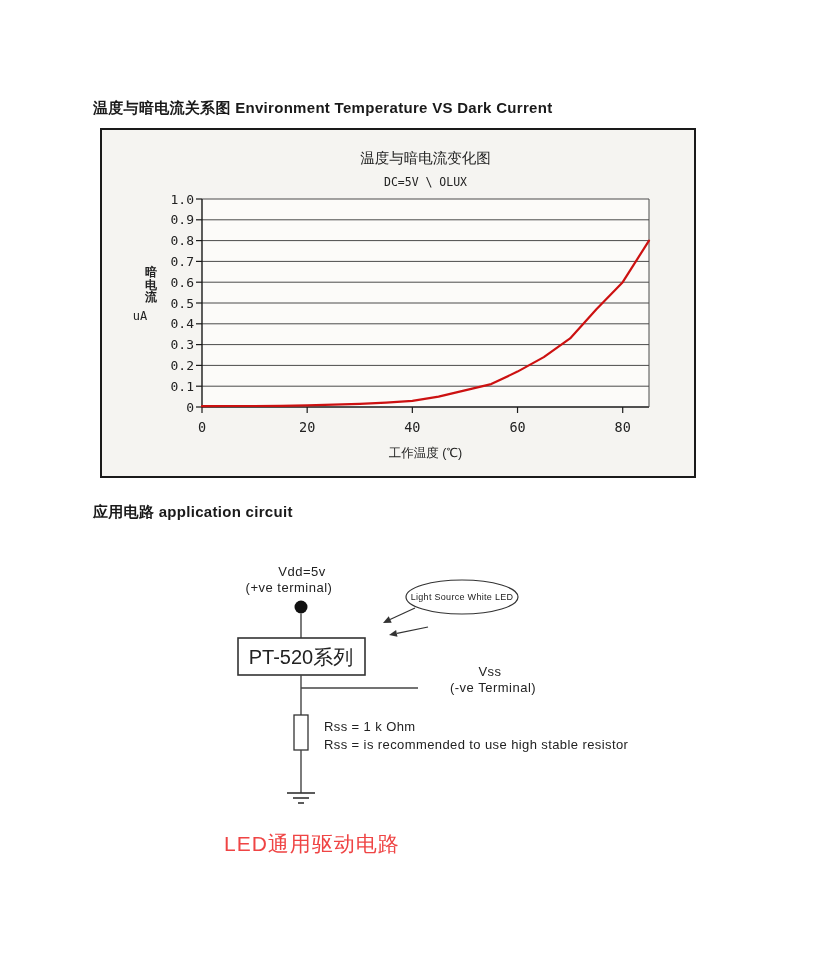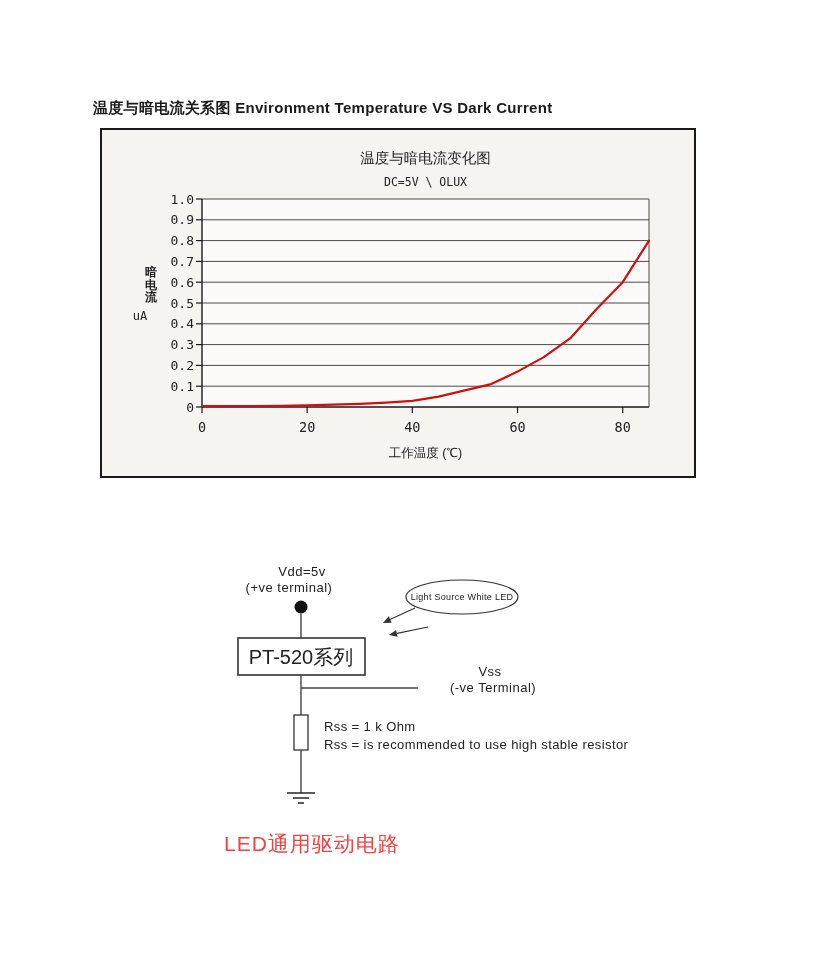--- a/index.html
+++ b/index.html
@@ -75,20 +75,21 @@
         <text x="323.5" y="33" font-size="14.5" text-anchor="middle">温度与暗电流变化图</text>
         <text x="323.5" y="56" font-size="11.5" text-anchor="middle" font-family="&quot;DejaVu Sans Mono&quot;,monospace">DC=5V \ OLUX</text>
         <text x="323.5" y="327" font-size="12.5" text-anchor="middle">工作温度 (℃)</text>
         <text x="49" y="146" font-size="12" text-anchor="middle" font-weight="bold">暗</text>
         <text x="49" y="158.5" font-size="12" text-anchor="middle" font-weight="bold">电</text>
         <text x="49" y="171" font-size="12" text-anchor="middle" font-weight="bold">流</text>
         <text x="38" y="190" font-size="12" text-anchor="middle" font-family="&quot;DejaVu Sans Mono&quot;,monospace">uA</text>
       </svg>
   </div>
 
+  <div class="section-title">应用电路  application circuit</div>
 
   <svg class="circuit" width="480" height="270" viewBox="0 0 480 270">
 
     <text x="102" y="26" text-anchor="middle" font-size="13" letter-spacing="0.5">Vdd=5v</text>
     <text x="89" y="42" text-anchor="middle" font-size="13" letter-spacing="0.5">(+ve terminal)</text>
 
     <circle cx="101" cy="57" r="6.5" fill="#111"></circle>
 
     <line x1="101" y1="63.5" x2="101" y2="88" stroke="#444" stroke-width="1.4"></line>
 

